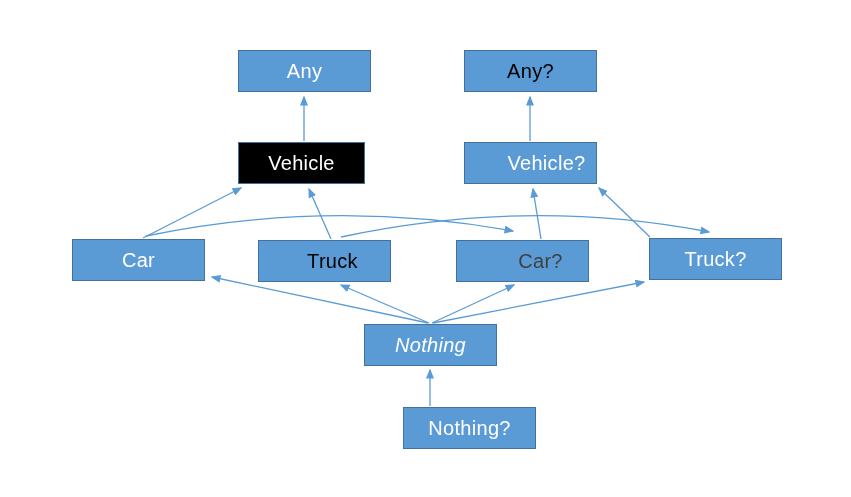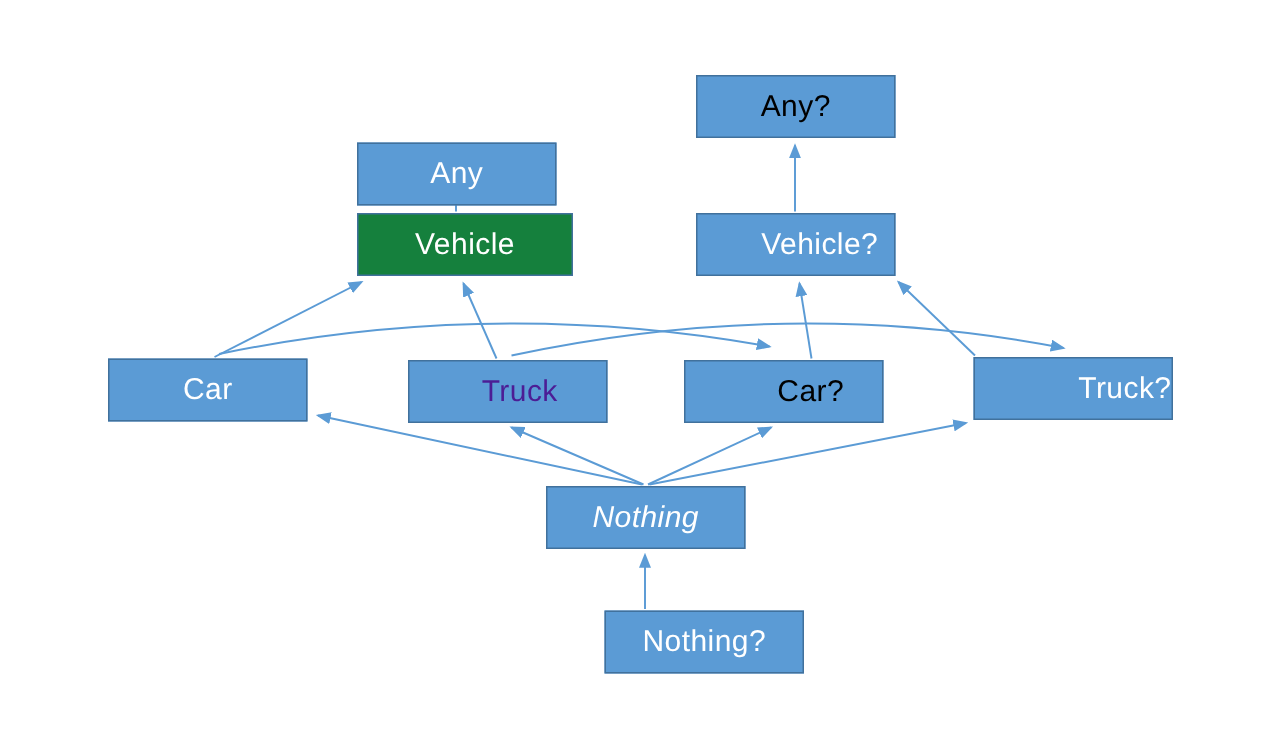--- a/index.html
+++ b/index.html
@@ -55,42 +55,42 @@
         <path d="M650,237 L599,188" fill="none" stroke="#5b9bd5" stroke-width="1.3" marker-end="url(#arrowhead)"></path>
         <path d="M146,236 Q330,198 513,231" fill="none" stroke="#5b9bd5" stroke-width="1.3" marker-end="url(#arrowhead)"></path>
         <path d="M341,237 Q528,197 709,232" fill="none" stroke="#5b9bd5" stroke-width="1.3" marker-end="url(#arrowhead)"></path>
         <path d="M428,323 L212,277" fill="none" stroke="#5b9bd5" stroke-width="1.3" marker-end="url(#arrowhead)"></path>
         <path d="M429,323 L341,285" fill="none" stroke="#5b9bd5" stroke-width="1.3" marker-end="url(#arrowhead)"></path>
         <path d="M432,323 L514,285" fill="none" stroke="#5b9bd5" stroke-width="1.3" marker-end="url(#arrowhead)"></path>
         <path d="M433,323 L644,282" fill="none" stroke="#5b9bd5" stroke-width="1.3" marker-end="url(#arrowhead)"></path>
       </g>
   </svg>
   <div id="nodes">
-      <div class="node" style="left: 238px; top: 50px; width: 133px; height: 42px; background: rgb(91, 155, 213); border: 1px solid rgb(65, 113, 156); color: rgb(255, 255, 255); margin-top: 45px;">
+      <div class="node" style="left: 238px; top: 50px; width: 133px; height: 42px; background: rgb(91, 155, 213); border: 1px solid rgb(65, 113, 156); color: rgb(255, 255, 255);">
         <span>Any</span>
       </div>
       <div class="node" style="left: 464px; top: 50px; width: 133px; height: 42px; background: rgb(91, 155, 213); border: 1px solid rgb(65, 113, 156); color: #000000;">
         <span>Any?</span>
       </div>
-      <div class="node" style="left: 238px; top: 142px; width: 144px; height: 42px; background: #15803d; border: 1px solid rgb(65, 113, 156); color: rgb(255, 255, 255);">
+      <div class="node" style="left: 238px; top: 142px; width: 127px; height: 42px; background: #000000; border: 1px solid rgb(65, 113, 156); color: rgb(255, 255, 255);">
         <span>Vehicle</span>
       </div>
       <div class="node" style="left: 464px; top: 142px; width: 133px; height: 42px; background: rgb(91, 155, 213); border: 1px solid rgb(65, 113, 156); color: rgb(255, 255, 255); padding-left: 32px;">
         <span>Vehicle?</span>
       </div>
       <div class="node" style="left: 72px; top: 239px; width: 133px; height: 42px; background: rgb(91, 155, 213); border: 1px solid rgb(65, 113, 156); color: rgb(255, 255, 255);">
         <span>Car</span>
       </div>
-      <div class="node" style="left: 272px; top: 240px; width: 133px; height: 42px; background: rgb(91, 155, 213); border: 1px solid rgb(65, 113, 156); color: #4c1d95; padding-left: 16px;">
+      <div class="node" style="left: 258px; top: 240px; width: 133px; height: 42px; background: rgb(91, 155, 213); border: 1px solid rgb(65, 113, 156); color: #000000; padding-left: 16px;">
         <span>Truck</span>
       </div>
-      <div class="node" style="left: 456px; top: 240px; width: 133px; height: 42px; background: rgb(91, 155, 213); border: 1px solid rgb(65, 113, 156); color: #000000; padding-left: 36px;">
+      <div class="node" style="left: 456px; top: 240px; width: 133px; height: 42px; background: rgb(91, 155, 213); border: 1px solid rgb(65, 113, 156); color: #404040; padding-left: 36px;">
         <span>Car?</span>
       </div>
-      <div class="node" style="left: 649px; top: 238px; width: 133px; height: 42px; background: rgb(91, 155, 213); border: 1px solid rgb(65, 113, 156); color: rgb(255, 255, 255); justify-content: flex-end;">
+      <div class="node" style="left: 649px; top: 238px; width: 133px; height: 42px; background: rgb(91, 155, 213); border: 1px solid rgb(65, 113, 156); color: rgb(255, 255, 255);">
         <span>Truck?</span>
       </div>
       <div class="node" style="left: 364px; top: 324px; width: 133px; height: 42px; background: rgb(91, 155, 213); border: 1px solid rgb(65, 113, 156); color: rgb(255, 255, 255); font-style: italic;">
         <span>Nothing</span>
       </div>
       <div class="node" style="left: 363px; top: 407px; width: 133px; height: 42px; background: rgb(91, 155, 213); border: 1px solid rgb(65, 113, 156); color: rgb(255, 255, 255); margin-left: 40px;">
         <span>Nothing?</span>
       </div>
     </div>
 </div>

